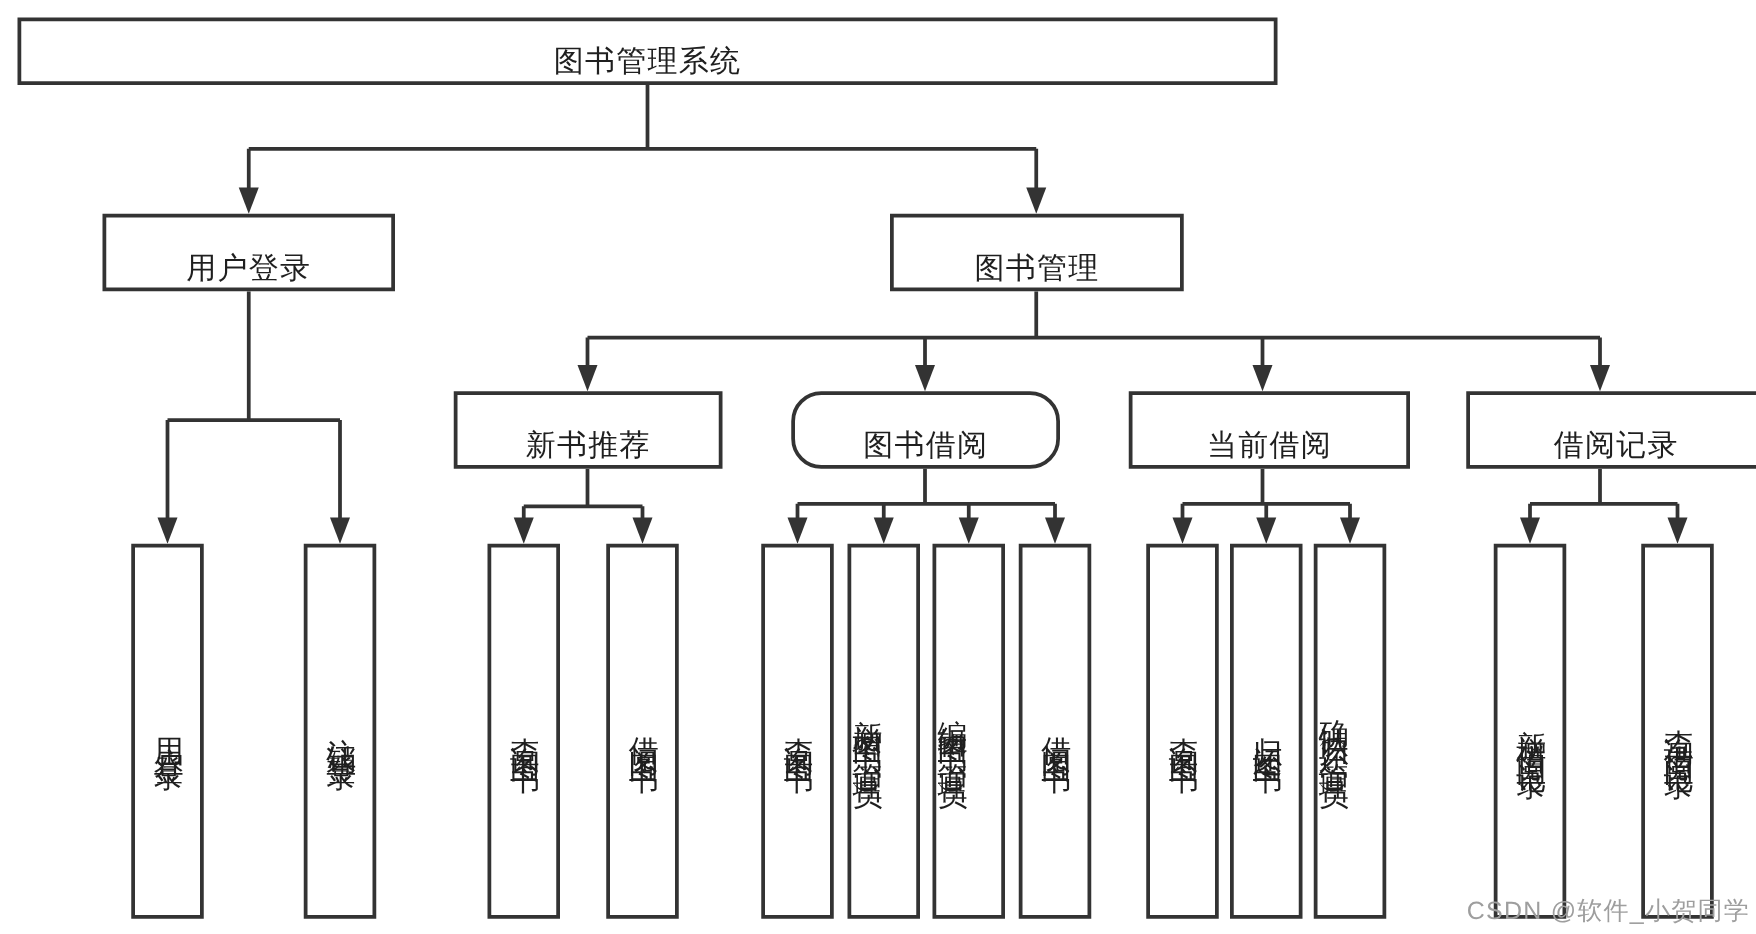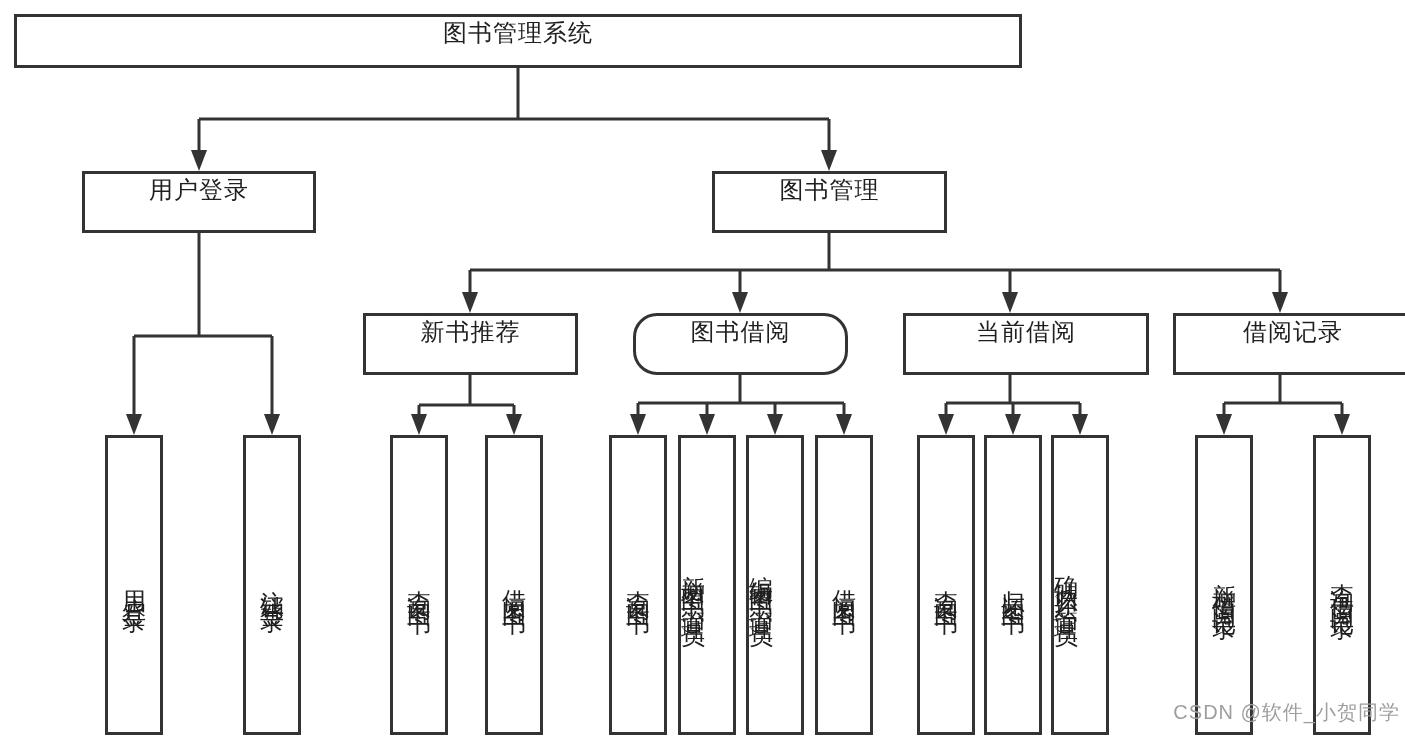--- a/index.html
+++ b/index.html
@@ -11,21 +11,21 @@
     font-family: "Liberation Sans", "DejaVu Sans", sans-serif;
     overflow: hidden;
   }
   svg.connectors { position: absolute; left: 0; top: 0; }
   .node {
     position: absolute;
     box-sizing: border-box;
     background: #ffffff;
     border: 3px solid #333333;
     display: flex;
-    align-items: flex-start;
+    align-items: flex-end;
     justify-content: center;
     color: #1f1f1f;
     font-size: 24px;
     letter-spacing: 1px;
     z-index: 2;
   }
   .leaf {
     position: absolute;
     box-sizing: border-box;
     background: #ffffff;
@@ -41,21 +41,21 @@
     text-orientation: mixed;
     font-size: 24px;
     letter-spacing: 7px;
     line-height: 1;
     white-space: nowrap;
   }
   .leaf.top { justify-content: flex-start; padding-top: 5px; }
   .watermark {
     position: absolute;
     right: 5px;
-    bottom: 21px;
+    bottom: 5px;
     font-size: 20px;
     color: #9e9e9e;
     letter-spacing: 1px;
     z-index: 3;
   }
 </style>
 </head>
 <body>
 
 <div class="canvas">
@@ -102,21 +102,21 @@
   <div class="node" style="left:363px; top:313px; width:215px; height:62px;">
     <span>新书推荐</span>
   </div>
 
   <div class="node" style="left:712px; top:171px; width:235px; height:62px;">
     <span>图书管理</span>
   </div>
   <div class="node" style="left:633px; top:313px; width:215px; height:62px;border-radius:24px;">
     <span>图书借阅</span>
   </div>
-  <div class="node" style="left:903px; top:313px; width:246px; height:62px;">
+  <div class="node" style="left:903px; top:313px; width:225px; height:62px;">
     <span>当前借阅</span>
   </div>
   <div class="node" style="left:1173px; top:313px; width:240px; height:62px;">
     <span>借阅记录</span>
   </div>
 
   <div class="leaf" style="left:105px; top:435px; width:58px; height:300px;">
     <span class="vtext">用户登录</span>
   </div>
   <div class="leaf" style="left:243px; top:435px; width:58px; height:300px;">

